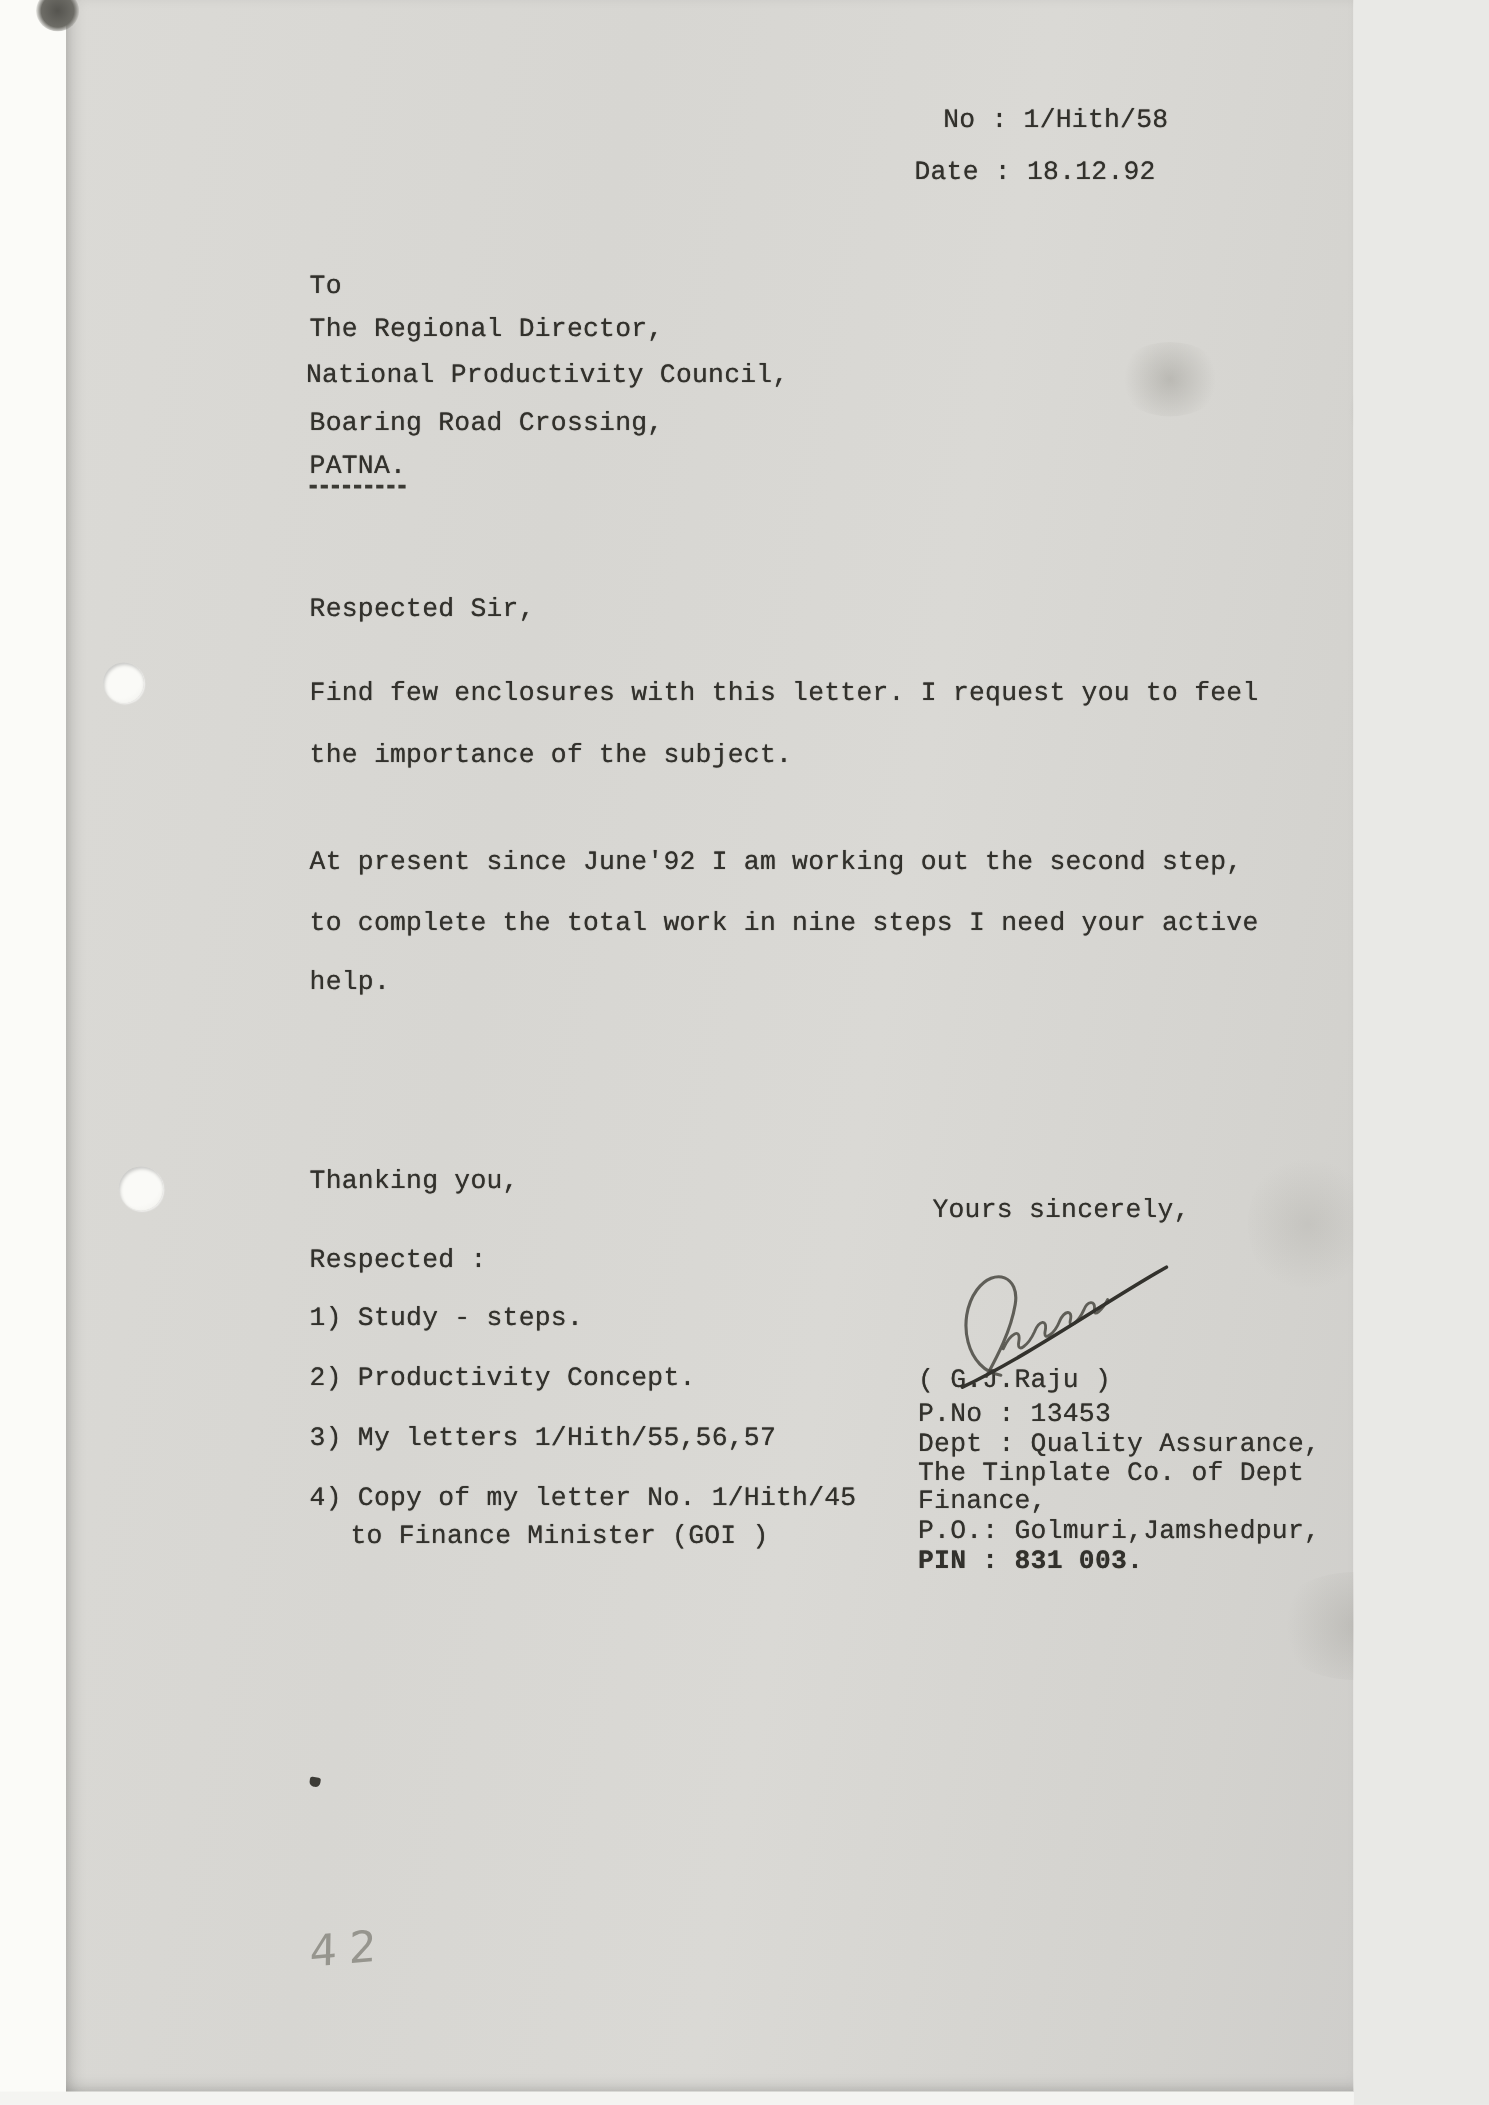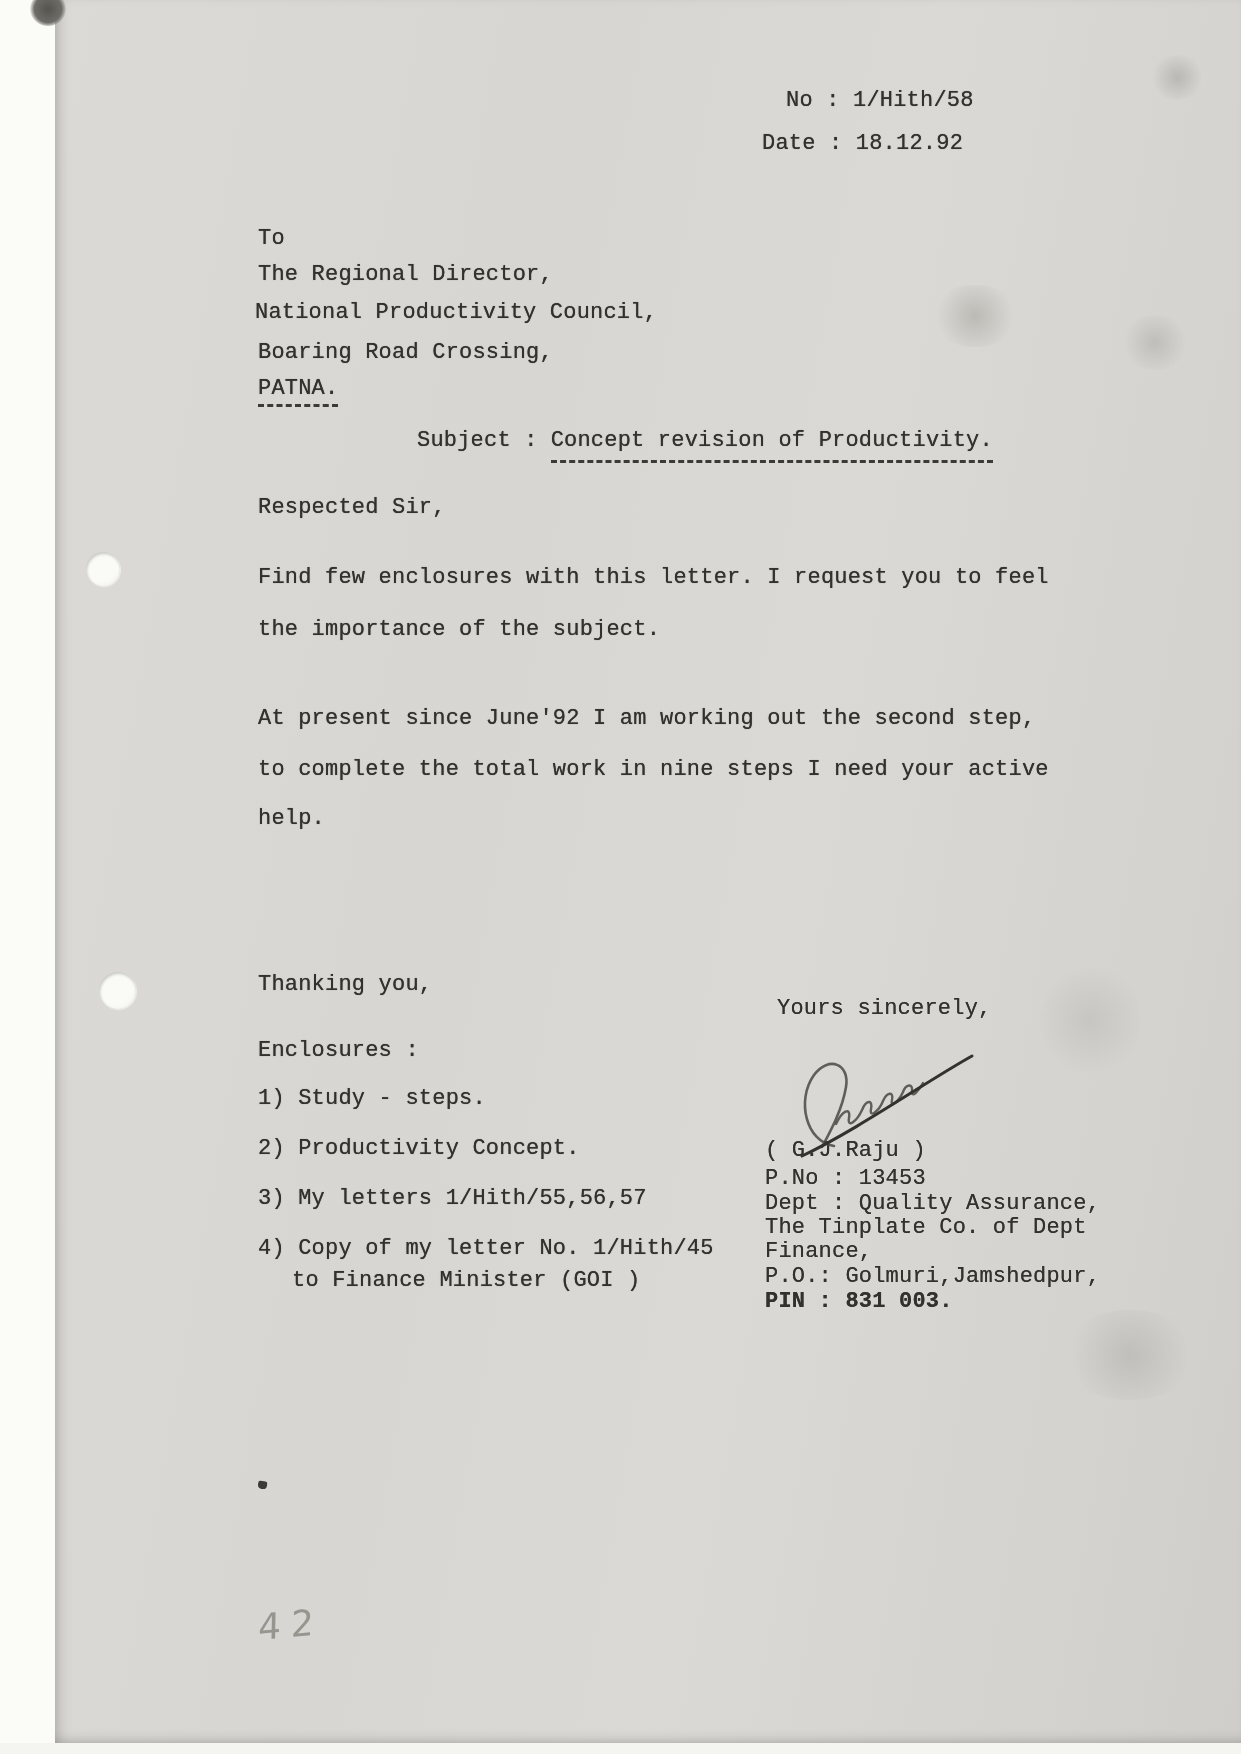--- a/index.html
+++ b/index.html
@@ -1,18 +1,18 @@
 <!DOCTYPE html>
 <html><head>
 <meta charset="utf-8">
 <style>
   html,body{margin:0;padding:0;background:#e9e9e6;}
   .scan{
     position:relative;
-    width:1241px;height:1754px;
+    width:1128px;height:1754px;
     background:#fbfbf8;
     overflow:hidden;
     font-family:"Liberation Mono","DejaVu Sans Mono",monospace;
     color:#32312c;
   }
   .paper{
     position:absolute;left:55px;top:0;right:0;bottom:11px;
     background:linear-gradient(100deg,#dbdad6 0%,#d7d6d2 35%,#dad9d5 60%,#d3d2ce 88%,#cfcecb 100%);
     box-shadow:inset 10px 0 16px -10px rgba(0,0,0,.28), inset 0 -10px 14px -10px rgba(0,0,0,.22);
     z-index:0;
@@ -80,35 +80,34 @@
 
   <div class="tline" style="left:786px;top:88px;">No : 1/Hith/58</div>
   <div class="tline" style="left:762px;top:131px;">Date : 18.12.92</div>
 
   <div class="tline" style="left:258px;top:226px;">To</div>
   <div class="tline" style="left:258px;top:262px;">The Regional Director,</div>
   <div class="tline" style="left:255px;top:300px;">National Productivity Council,</div>
   <div class="tline" style="left:258px;top:340px;">Boaring Road Crossing,</div>
   <div class="tline" style="left:258px;top:376px;"><span class="city-underline">PATNA.</span></div>
 
-  <div class="tline" style="left:417px;top:428px;"><span class="subject-label">Subject :</span><span class="subject-underlined">Concept revision of Productivity.</span></div>
 
   <div class="tline" style="left:258px;top:495px;">Respected Sir,</div>
 
   <div class="tline" style="left:258px;top:617px;">the importance of the subject.</div>
   <div class="tline" style="left:258px;top:565px;">Find few enclosures with this letter. I request you to feel</div>
 
   <div class="tline" style="left:258px;top:706px;">At present since June'92 I am working out the second step,</div>
   <div class="tline" style="left:258px;top:757px;">to complete the total work in nine steps I need your active</div>
   <div class="tline" style="left:258px;top:806px;">help.</div>
 
 
   <div class="tline" style="left:258px;top:972px;">Thanking you,</div>
 
-  <div class="tline" style="left:258px;top:1038px;">Enclosures :</div>
+  <div class="tline" style="left:258px;top:1038px;">Respected :</div>
   <div class="tline" style="left:258px;top:1086px;">1) Study - steps.</div>
   <div class="tline" style="left:258px;top:1136px;">2) Productivity Concept.</div>
   <div class="tline" style="left:258px;top:1186px;">3) My letters 1/Hith/55,56,57</div>
   <div class="tline" style="left:258px;top:1236px;">4) Copy of my letter No. 1/Hith/45</div>
   <div class="tline" style="left:292px;top:1268px;">to Finance Minister (GOI )</div>
 
   <div class="sig-block">
     <div class="tline" style="left:765px;top:996px;margin-left:12px;">Yours sincerely,</div>
 
     <svg class="signature-svg" width="215" height="115" viewBox="0 0 215 115">

